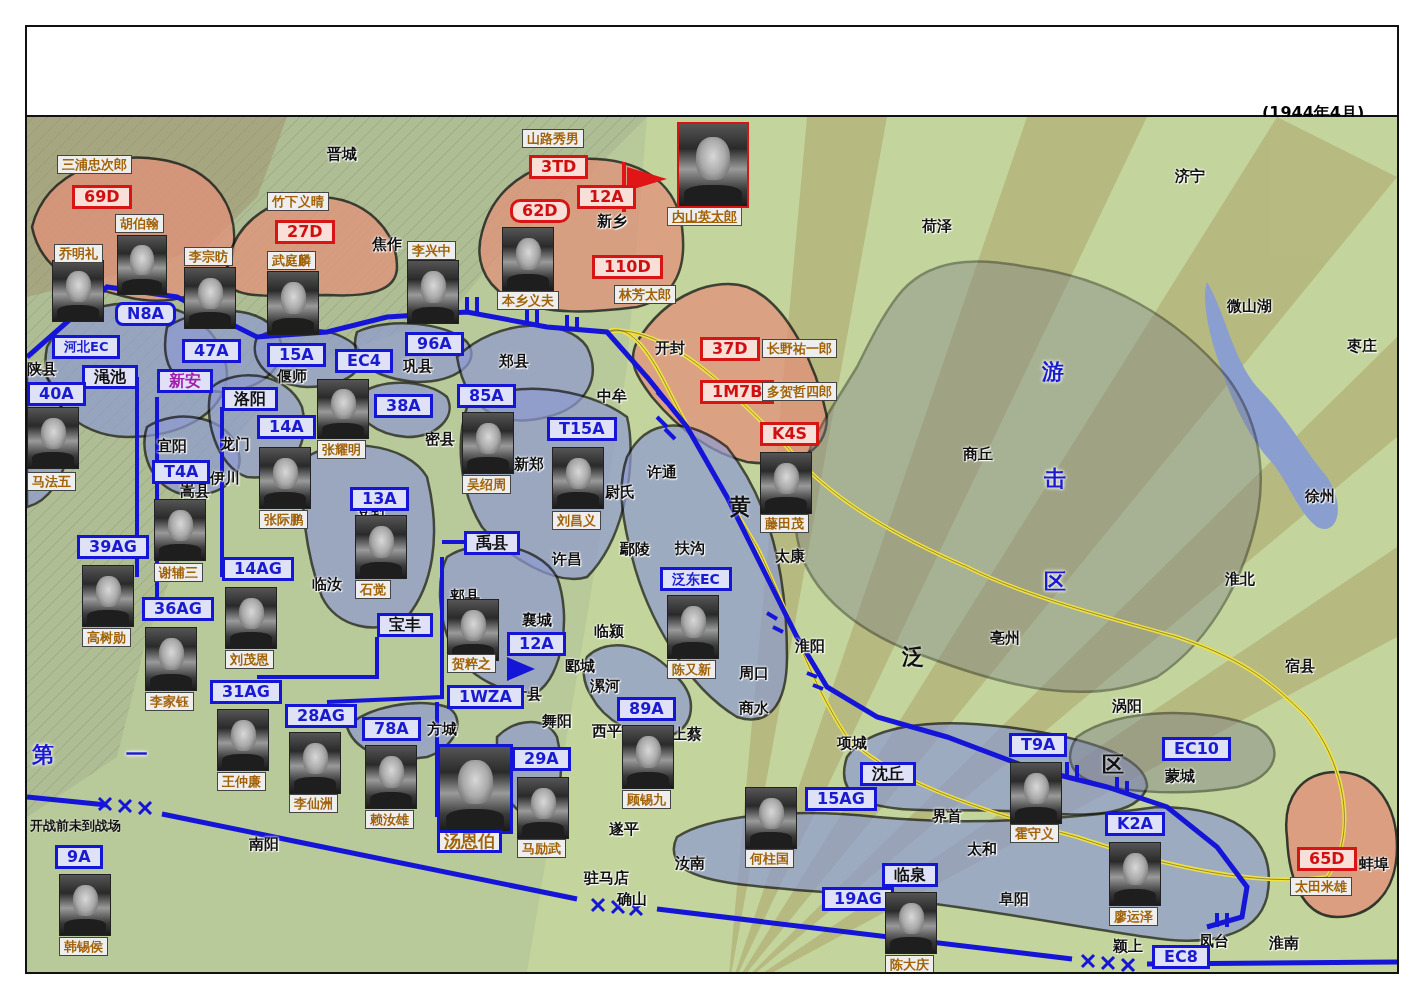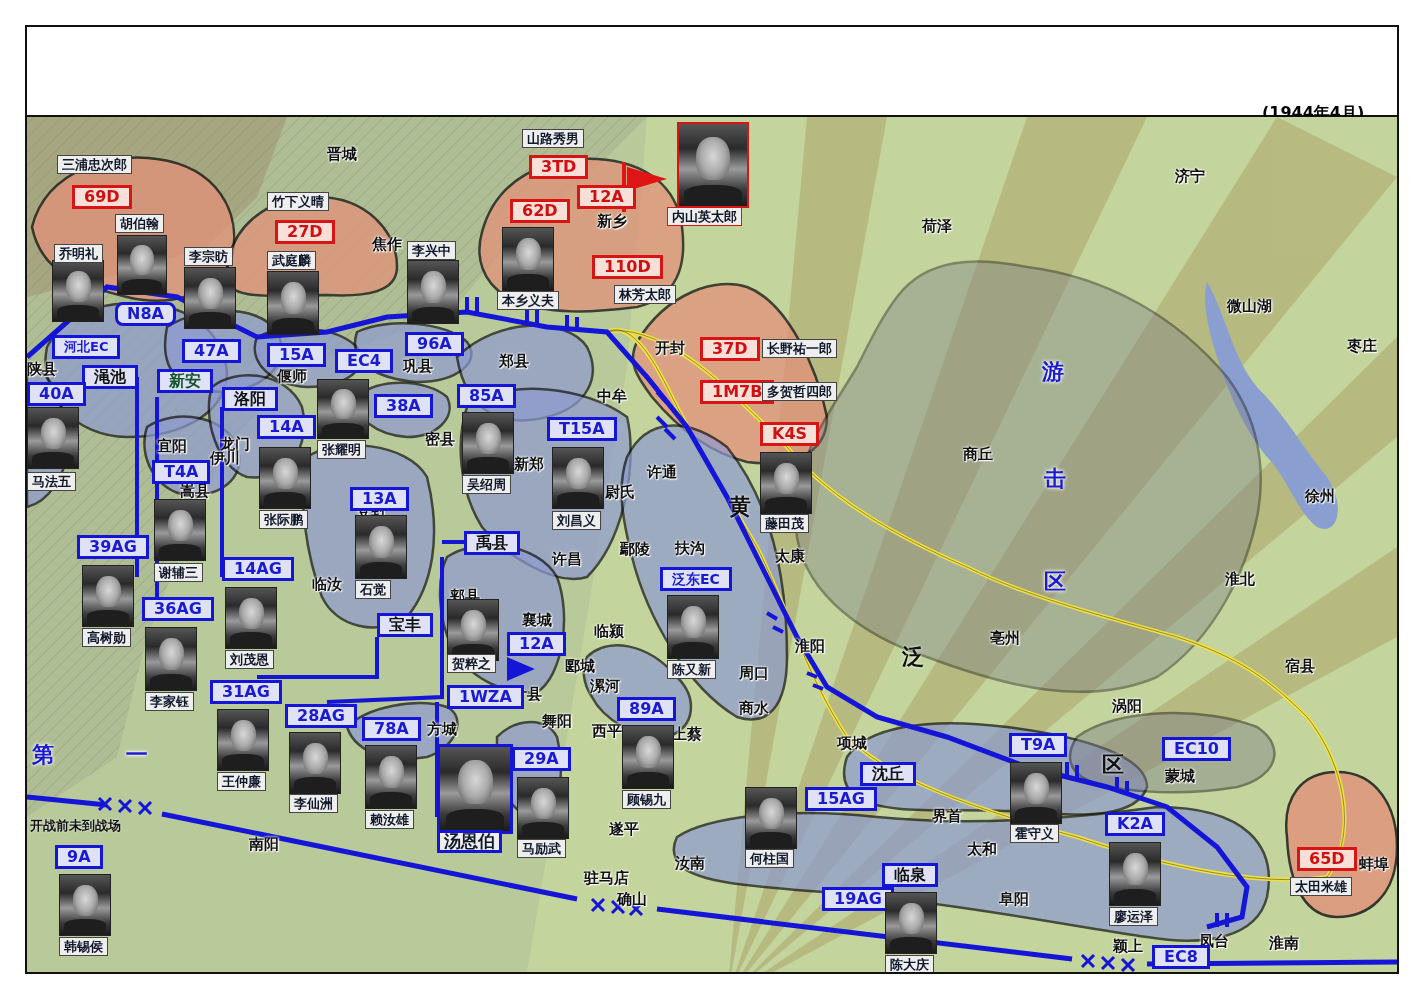--- a/index.html
+++ b/index.html
@@ -7,21 +7,21 @@
   .frame{position:absolute;left:25px;top:25px;width:1374px;height:949px;border:2px solid #111;box-sizing:border-box;background:#fff;}
   .titlebar{position:absolute;left:27px;top:27px;width:1370px;height:88px;background:#fff;border-bottom:2px solid #111;}
   .title{position:absolute;left:70px;top:32px;font-size:58px;font-weight:bold;letter-spacing:14px;color:#000;font-family:"DejaVu Sans",sans-serif;text-shadow:2px 2px 0 #fff,3px 3px 0 #555;}
   .subtitle{position:absolute;left:1235px;top:76px;font-size:16px;font-weight:bold;color:#000;}
   .map{position:absolute;left:27px;top:117px;width:1370px;height:855px;overflow:hidden;background:#b9c9a0;}
   svg.base{position:absolute;left:0;top:0;}
   .lbl{position:absolute;white-space:nowrap;}
   .city{font-size:15px;font-weight:bold;color:#111;text-shadow:0 0 2px #fff,0 0 3px #fff,1px 1px 1px #fff;}
   .cn{font-size:16px;font-weight:bold;color:#1a1ad0;background:#dfe2f6;border:3px solid #1515d8;padding:0 9px;line-height:18px;}
   .jp{font-size:16px;font-weight:bold;color:#d01010;background:#f8e0d8;border:3px solid #d81515;padding:0 9px;line-height:18px;}
-  .name{font-size:13px;font-weight:bold;color:#0f172a;background:#eee;border:1px solid #444;padding:1px 4px;line-height:15px;}
+  .name{font-size:13px;font-weight:bold;color:#a16207;background:#eee;border:1px solid #444;padding:1px 4px;line-height:15px;}
   .photo{position:absolute;background:linear-gradient(180deg,#555 0%,#2a2a2a 30%,#9a9a9a 55%,#3a3a3a 80%,#1a1a1a 100%);border:1px solid #222;overflow:hidden;}
   .photo::before{content:"";position:absolute;left:25%;top:16%;width:50%;height:52%;background:radial-gradient(ellipse at 50% 45%,#d8d8d8 0%,#aaa 50%,#555 100%);border-radius:45% 45% 40% 40%;}
   .photo::after{content:"";position:absolute;left:8%;bottom:0;width:84%;height:26%;background:#1e1e1e;border-radius:40% 40% 0 0;}
   .photo.jpphoto{border:2px solid #d81515;}
   .photo.bigphoto{border:3px solid #1515d8;}
   .zone{font-size:22px;font-weight:bold;color:#1a1ad0;text-shadow:0 0 3px #fff,0 0 4px #fff;letter-spacing:32px;}
   .guerrilla{font-size:22px;font-weight:bold;color:#1a1ad0;text-shadow:0 0 3px #fff,0 0 4px #fff;}
   .huang{font-size:22px;font-weight:bold;color:#111;text-shadow:0 0 3px #fff;}
   .note{font-size:13px;font-weight:bold;color:#111;text-shadow:0 0 2px #fff;}
 </style>
@@ -204,27 +204,27 @@
   <div class="lbl city" style="left:495px;top:494px;">襄城</div>
   <div class="lbl city" style="left:423px;top:470px;">郏县</div>
   <div class="lbl city" style="left:400px;top:603px;">方城</div>
   <div class="lbl city" style="left:222px;top:718px;">南阳</div>
   <div class="lbl city" style="left:285px;top:458px;">临汝</div>
   <div class="lbl city" style="left:329px;top:344px;margin-top:40px;">登封</div>
   <div class="lbl city" style="left:398px;top:313px;">密县</div>
   <div class="lbl city" style="left:376px;top:240px;">巩县</div>
   <div class="lbl city" style="left:250px;top:250px;">偃师</div>
   <div class="lbl city" style="left:193px;top:318px;">龙门</div>
-  <div class="lbl city" style="left:183px;top:332px;">伊川</div>
+  <div class="lbl city" style="left:183px;top:352px;">伊川</div>
   <div class="lbl city" style="left:153px;top:365px;">嵩县</div>
   <div class="lbl city" style="left:130px;top:320px;">宜阳</div>
   <div class="lbl city" style="left:0px;top:243px;">陕县</div>
 
   <div class="lbl cn" style="left:55px;top:248px;color:#111;">渑池</div>
-  <div class="lbl cn" style="left:130px;top:252px;color:#14532d;">新安</div>
+  <div class="lbl cn" style="left:130px;top:252px;color:#a21caf;">新安</div>
   <div class="lbl cn" style="left:195px;top:270px;color:#111;">洛阳</div>
   <div class="lbl cn" style="left:350px;top:496px;color:#111;">宝丰</div>
   <div class="lbl cn" style="left:437px;top:414px;color:#111;">禹县</div>
   <div class="lbl cn" style="left:833px;top:645px;color:#111;">沈丘</div>
   <div class="lbl cn" style="left:855px;top:746px;color:#111;">临泉</div>
 
   <div class="lbl zone" style="left:5px;top:623px;">第 一 战 区</div>
   <div class="lbl guerrilla" style="left:1015px;top:240px;">游</div>
   <div class="lbl guerrilla" style="left:1017px;top:347px;">击</div>
   <div class="lbl guerrilla" style="left:1017px;top:450px;">区</div>
@@ -234,22 +234,22 @@
   <div class="lbl note" style="left:3px;top:700px;">开战前未到战场</div>
 
   <div class="lbl name" style="left:30px;top:38px;">三浦忠次郎</div>
   <div class="lbl jp" style="left:45px;top:68px;">69D</div>
   <div class="lbl name" style="left:240px;top:75px;">竹下义晴</div>
   <div class="lbl jp" style="left:248px;top:103px;">27D</div>
   <div class="lbl name" style="left:495px;top:12px;">山路秀男</div>
   <div class="lbl jp" style="left:502px;top:38px;">3TD</div>
   <div class="lbl jp" style="left:550px;top:68px;">12A</div>
   <div class="photo jpphoto" style="left:650px;top:5px;width:68px;height:82px;"></div>
-  <div class="lbl name" style="left:640px;top:90px;border-color:#d81515;">内山英太郎</div>
-  <div class="lbl jp" style="left:483px;top:82px;">62D</div>
+  <div class="lbl name" style="left:640px;top:90px;border-color:#d81515;text-decoration:underline;">内山英太郎</div>
+  <div class="lbl jp" style="left:483px;top:82px;border-radius:10px;">62D</div>
   <div class="photo" style="left:475px;top:110px;width:50px;height:62px;"></div>
   <div class="lbl name" style="left:470px;top:174px;">本乡义夫</div>
   <div class="lbl jp" style="left:565px;top:138px;">110D</div>
   <div class="lbl name" style="left:587px;top:168px;">林芳太郎</div>
   <div class="lbl jp" style="left:673px;top:220px;">37D</div>
   <div class="lbl name" style="left:735px;top:222px;">长野祐一郎</div>
   <div class="lbl jp" style="left:673px;top:263px;">1M7B</div>
   <div class="lbl name" style="left:735px;top:265px;">多贺哲四郎</div>
   <div class="lbl jp" style="left:733px;top:305px;">K4S</div>
   <div class="photo" style="left:733px;top:335px;width:50px;height:60px;"></div>

